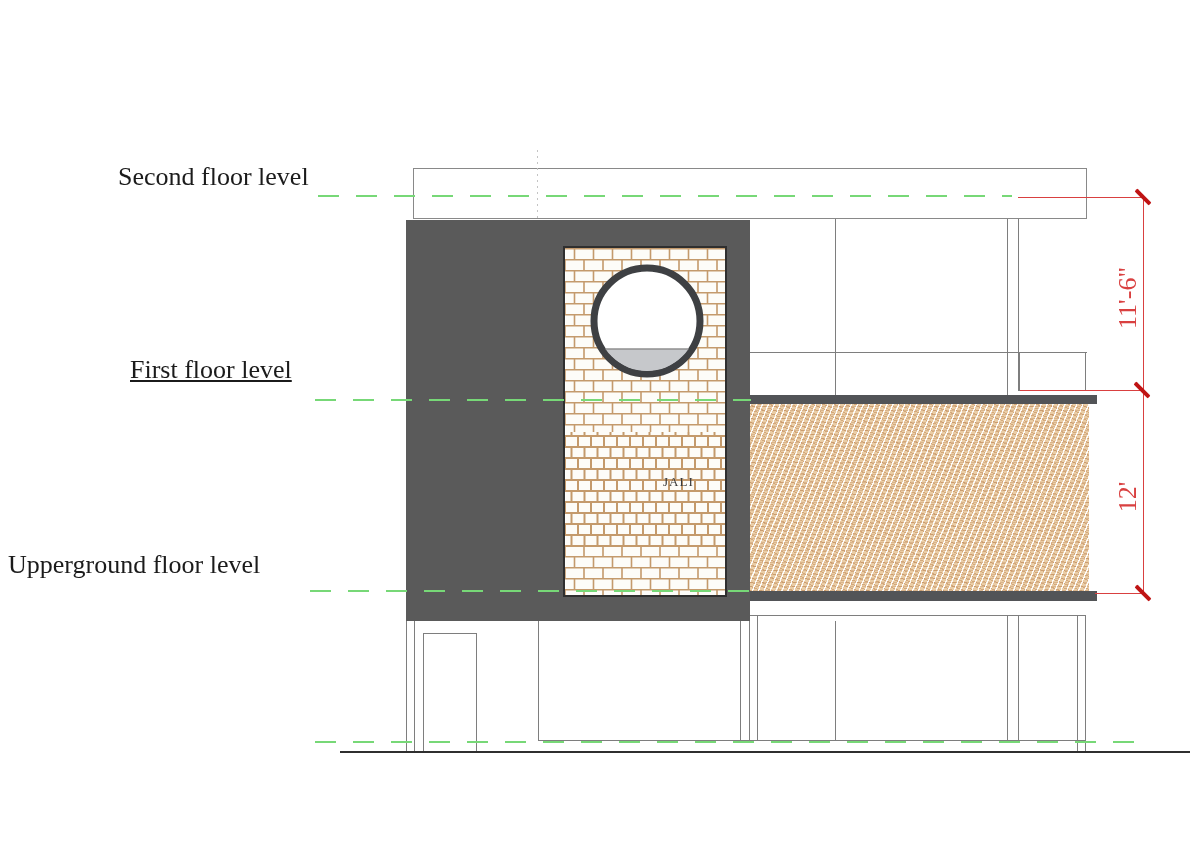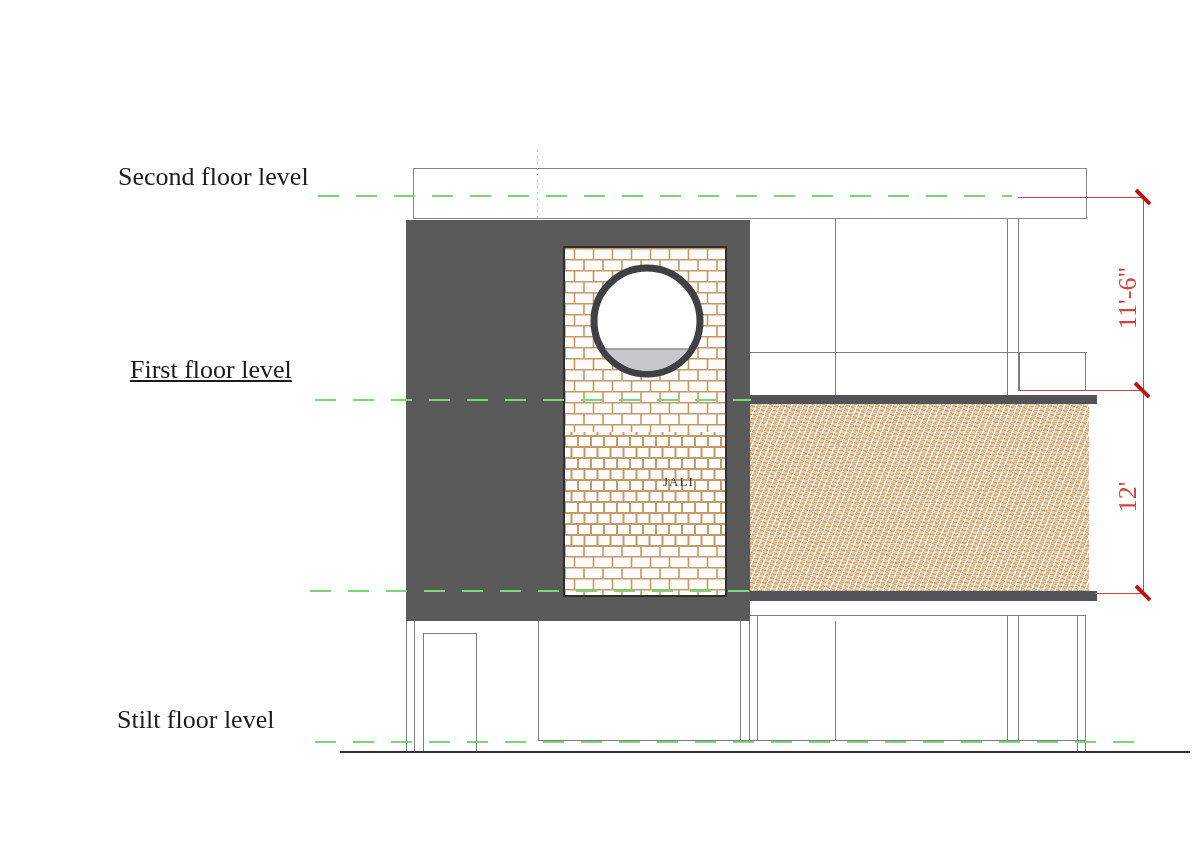--- a/index.html
+++ b/index.html
@@ -125,21 +125,21 @@
   <div class="hline" style="left:538px;top:740px;width:547px;"></div>
   <div class="ground" style="left:340px;top:751px;width:850px;"></div>
 
   <div class="level-line" style="left:318px;top:195px;width:694px;"></div>
   <div class="level-line" style="left:315px;top:399px;width:436px;"></div>
   <div class="level-line" style="left:310px;top:590px;width:441px;"></div>
   <div class="level-line" style="left:315px;top:741px;width:830px;"></div>
 
   <div class="level-label" style="left:118px;top:162px;">Second floor level</div>
   <div class="level-label" style="left:130px;top:355px;text-decoration:underline;">First floor level</div>
-  <div class="level-label" style="left:117px;top:705px;">Stilt floor level</div>
+  <div class="level-label" style="left:8px;top:550px;">Upperground floor level</div>
 
   <div class="red-line" style="left:1018px;top:197px;width:126px;height:1px;"></div>
   <div class="red-line" style="left:1020px;top:390px;width:122px;height:1px;"></div>
   <div class="red-line" style="left:1095px;top:593px;width:48px;height:1px;"></div>
   <div class="red-line" style="left:1143px;top:197px;width:1px;height:397px;"></div>
   <div class="red-tick" style="left:1133px;top:195px;"></div>
   <div class="red-tick" style="left:1132px;top:388px;"></div>
   <div class="red-tick" style="left:1133px;top:591px;"></div>
   <div class="dim-label" style="left:1128px;top:298px;">11'-6"</div>
   <div class="dim-label" style="left:1128px;top:497px;">12'</div>

